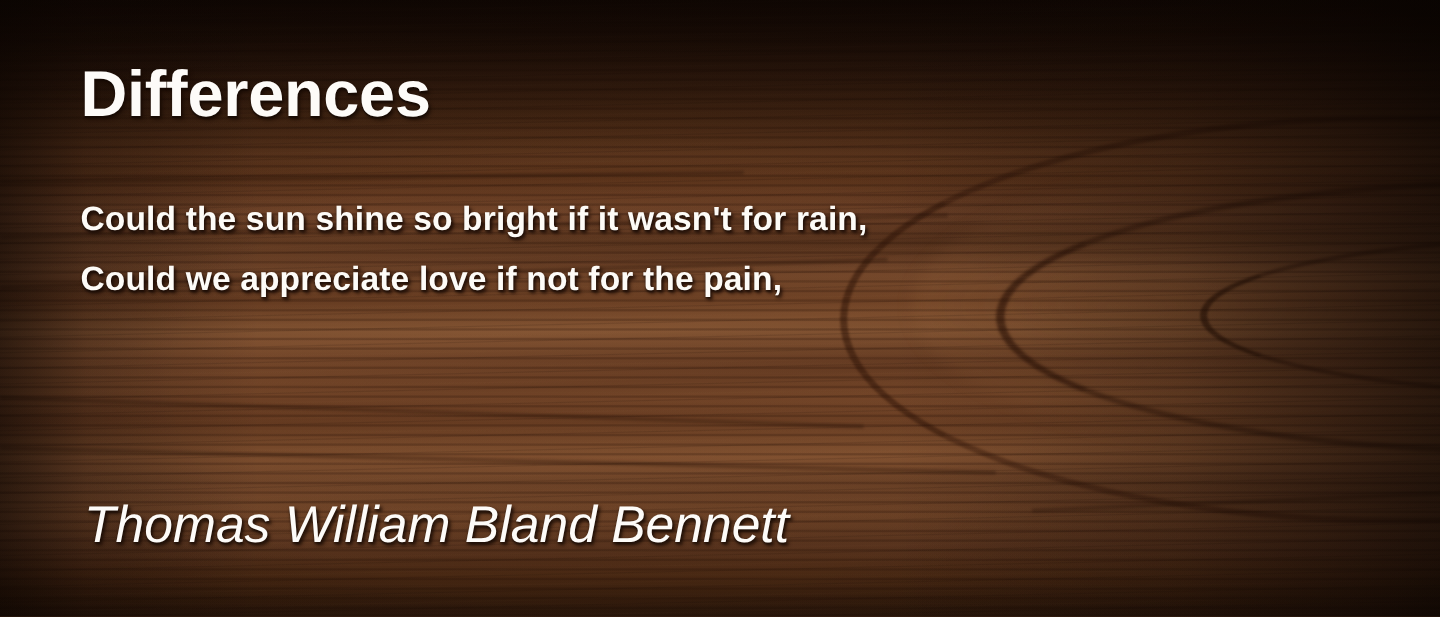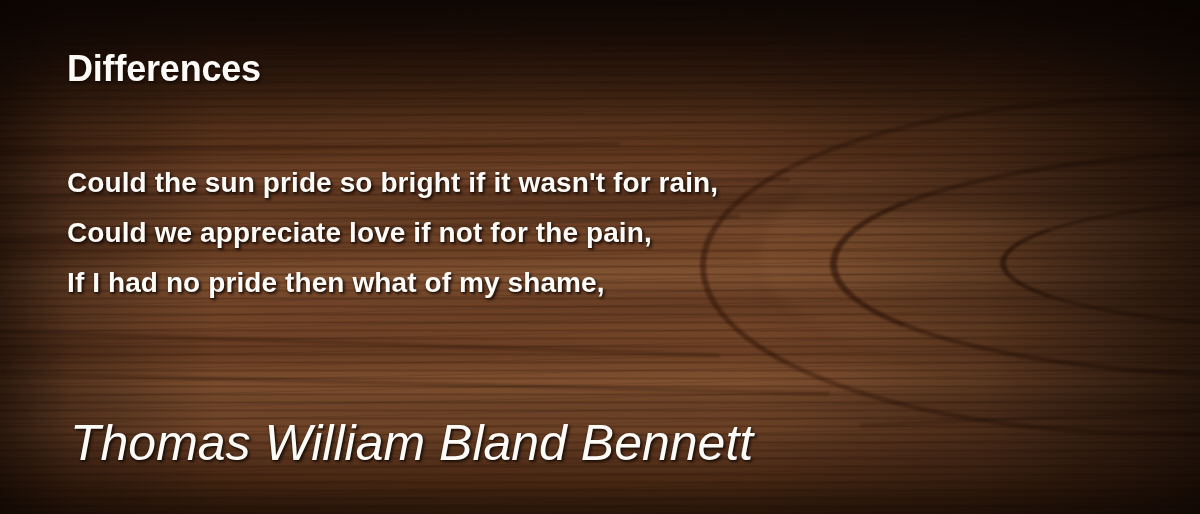--- a/index.html
+++ b/index.html
@@ -219,21 +219,21 @@
     position: absolute;
     inset: 0;
     z-index: 10;
   }
 
   .poem-title {
     position: absolute;
     left: 67px;
     top: 48px;
     margin: 0;
-    font-size: 36px;
+    font-size: 54px;
     font-weight: bold;
     letter-spacing: -0.2px;
     color: #fdfbf8;
     text-shadow: 2px 2px 3px rgba(25,10,3,0.85),
                  0 1px 1px rgba(0,0,0,0.5);
     white-space: nowrap;
   }
 
   .poem-body {
     position: absolute;
@@ -253,21 +253,21 @@
     text-shadow: 2px 2px 3px rgba(28,11,4,0.9),
                  0 1px 2px rgba(0,0,0,0.55);
     white-space: nowrap;
   }
 
   .poem-author {
     position: absolute;
     left: 70px;
     top: 414px;
     margin: 0;
-    font-size: 50px;
+    font-size: 43px;
     font-style: italic;
     font-weight: normal;
     color: #fdfbf8;
     text-shadow: 2px 2px 3px rgba(25,10,3,0.85),
                  0 1px 2px rgba(0,0,0,0.5);
     white-space: nowrap;
   }
 </style>
 </head>
 <body>
@@ -290,21 +290,20 @@
   <div class="wood-grain-fine2"></div>
   <div class="vignette-v"></div>
   <div class="vignette-h"></div>
   <div class="vignette-corner"></div>
 
   <div class="content">
 
     <h1 class="poem-title">Differences</h1>
 
     <div class="poem-body">
-      <div class="poem-line">Could the sun pride so bright if it wasn't for rain,</div>
+      <div class="poem-line">Could the sun shine so bright if it wasn't for rain,</div>
       <div class="poem-line">Could we appreciate love if not for the pain,</div>
-      <div class="poem-line">If I had no pride then what of my shame,</div>
     </div>
 
     <div class="poem-author">Thomas William Bland Bennett</div>
 
   </div>
 </div>
 
 </body></html>

